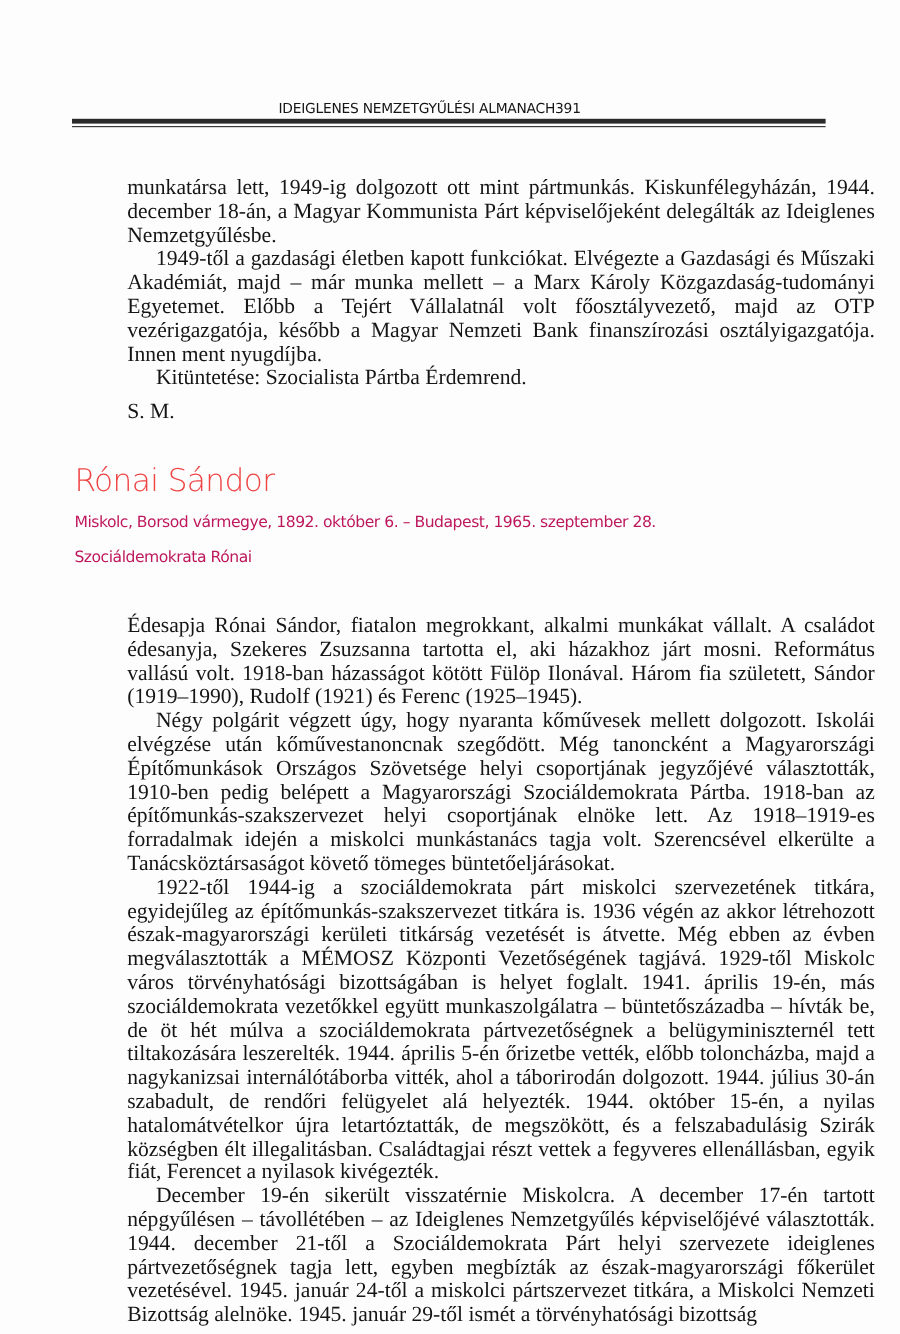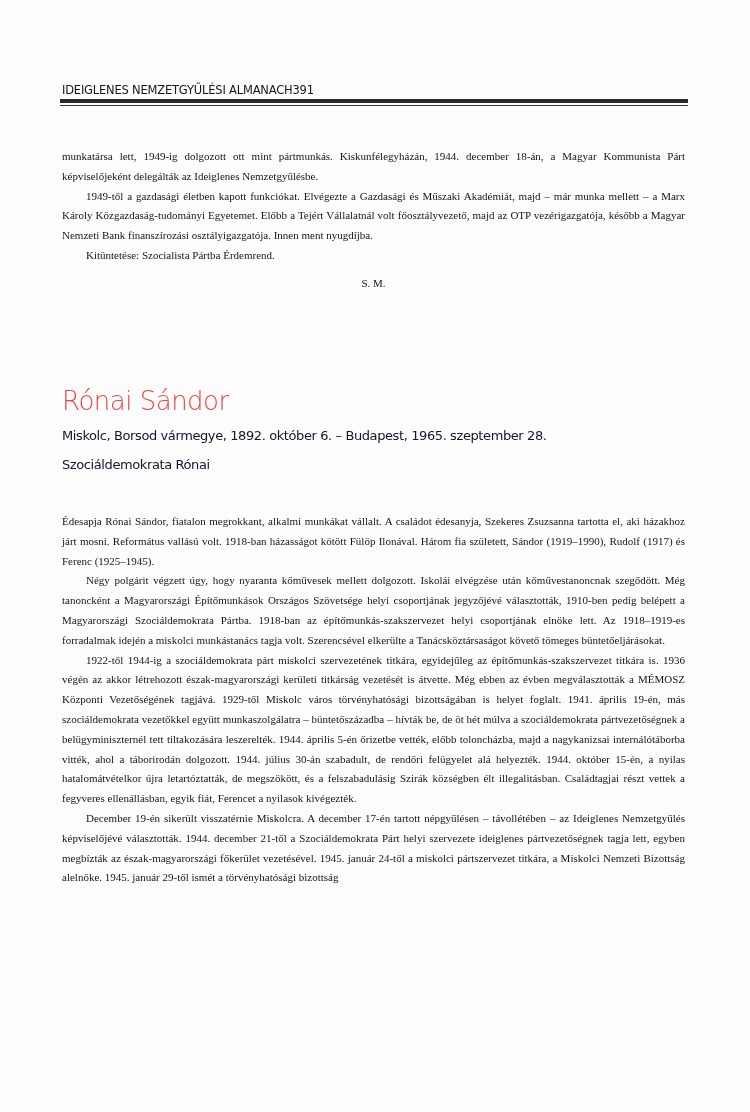--- a/index.html
+++ b/index.html
@@ -1,46 +1,47 @@
 <!DOCTYPE html>
 <html><head>
 <meta charset="utf-8">
 <style>
   html, body { margin: 0; padding: 0; }
   body {
     width: 750px; height: 1112px; background: #fdfdfd; color: #151515;
     position: relative; overflow: hidden;
   }
   .header {
-    position: absolute; left: 62px; top: 83px; width: 624px;
+    position: absolute; left: 46px; top: 83px; width: 624px;
     font-family: "DejaVu Sans", sans-serif; font-size: 11.5px; letter-spacing: -0.2px;
-    display: flex; justify-content: flex-start; align-items: flex-end;
+    display: flex; justify-content: center; align-items: flex-end;
   }
   .rule {
     position: absolute; left: 60px; width: 628px;
   }
   .rule.thick { top: 99px; height: 4px; background: #2a2a2a; }
   .rule.thin { top: 105px; height: 1px; background: #3a3a3a; }
   .serif {
-    font-family: "Liberation Serif", serif; font-size: 11px; line-height: 19.8px;
+    font-family: "Liberation Serif", serif; font-size: 18px; line-height: 19.8px;
     text-align: justify;
+    margin-left: 44px;
   }
   .block { position: absolute; left: 62px; width: 623px; }
   .block p { margin: 0; }
   .indent { text-indent: 24px; }
-  .sig { text-align: center; margin-top: 8px !important; }
+  .sig { text-align: left; margin-top: 8px !important; }
   .title {
     position: absolute; left: 62px; top: 386px;
     font-family: "DejaVu Sans", sans-serif; font-weight: 300; font-size: 26px;
     letter-spacing: -0.5px; color: #ef4444;
   }
   .subtitle {
     position: absolute; left: 62px;
     font-family: "DejaVu Sans", sans-serif; font-size: 13px; letter-spacing: -0.4px;
-    color: #0f172a;
+    color: #be185d;
   }
 </style>
 </head>
 <body>
 
 <div class="header">
   <span>IDEIGLENES NEMZETGYŰLÉSI ALMANACH</span>
   <span>391</span>
 </div>
 <div class="rule thick"></div>
@@ -51,17 +52,17 @@
   <p class="indent">1949-től a gazdasági életben kapott funkciókat. Elvégezte a Gazdasági és Műszaki Akadémiát, majd – már munka mellett – a Marx Károly Közgazdaság-tudományi Egyetemet. Előbb a Tejért Vállalatnál volt főosztályvezető, majd az OTP vezérigazgatója, később a Magyar Nemzeti Bank finanszírozási osztályigazgatója. Innen ment nyugdíjba.</p>
   <p class="indent">Kitüntetése: Szocialista Pártba Érdemrend.</p>
   <p class="sig">S. M.</p>
 </div>
 
 <div class="title">Rónai Sándor</div>
 <div class="subtitle" style="top:428px;">Miskolc, Borsod vármegye, 1892. október 6. – Budapest, 1965. szeptember 28.</div>
 <div class="subtitle" style="top:457px;">Szociáldemokrata Rónai</div>
 
 <div class="block serif" style="top:512px;">
-  <p>Édesapja Rónai Sándor, fiatalon megrokkant, alkalmi munkákat vállalt. A családot édesanyja, Szekeres Zsuzsanna tartotta el, aki házakhoz járt mosni. Református vallású volt. 1918-ban házasságot kötött Fülöp Ilonával. Három fia született, Sándor (1919–1990), Rudolf (1917) és Ferenc (1925–1945).</p>
+  <p>Édesapja Rónai Sándor, fiatalon megrokkant, alkalmi munkákat vállalt. A családot édesanyja, Szekeres Zsuzsanna tartotta el, aki házakhoz járt mosni. Református vallású volt. 1918-ban házasságot kötött Fülöp Ilonával. Három fia született, Sándor (1919–1990), Rudolf (1921) és Ferenc (1925–1945).</p>
   <p class="indent">Négy polgárit végzett úgy, hogy nyaranta kőművesek mellett dolgozott. Iskolái elvégzése után kőművestanoncnak szegődött. Még tanoncként a Magyarországi Építőmunkások Országos Szövetsége helyi csoportjának jegyzőjévé választották, 1910-ben pedig belépett a Magyarországi Szociáldemokrata Pártba. 1918-ban az építőmunkás-szakszervezet helyi csoportjának elnöke lett. Az 1918–1919-es forradalmak idején a miskolci munkástanács tagja volt. Szerencsével elkerülte a Tanácsköztársaságot követő tömeges büntetőeljárásokat.</p>
   <p class="indent">1922-től 1944-ig a szociáldemokrata párt miskolci szervezetének titkára, egyidejűleg az építőmunkás-szakszervezet titkára is. 1936 végén az akkor létrehozott észak-magyarországi kerületi titkárság vezetését is átvette. Még ebben az évben megválasztották a MÉMOSZ Központi Vezetőségének tagjává. 1929-től Miskolc város törvényhatósági bizottságában is helyet foglalt. 1941. április 19-én, más szociáldemokrata vezetőkkel együtt munkaszolgálatra – büntetőszázadba – hívták be, de öt hét múlva a szociáldemokrata pártvezetőségnek a belügyminiszternél tett tiltakozására leszerelték. 1944. április 5-én őrizetbe vették, előbb toloncházba, majd a nagykanizsai internálótáborba vitték, ahol a táborirodán dolgozott. 1944. július 30-án szabadult, de rendőri felügyelet alá helyezték. 1944. október 15-én, a nyilas hatalomátvételkor újra letartóztatták, de megszökött, és a felszabadulásig Szirák községben élt illegalitásban. Családtagjai részt vettek a fegyveres ellenállásban, egyik fiát, Ferencet a nyilasok kivégezték.</p>
   <p class="indent">December 19-én sikerült visszatérnie Miskolcra. A december 17-én tartott népgyűlésen – távollétében – az Ideiglenes Nemzetgyűlés képviselőjévé választották. 1944. december 21-től a Szociáldemokrata Párt helyi szervezete ideiglenes pártvezetőségnek tagja lett, egyben megbízták az észak-magyarországi főkerület vezetésével. 1945. január 24-től a miskolci pártszervezet titkára, a Miskolci Nemzeti Bizottság alelnöke. 1945. január 29-től ismét a törvényhatósági bizottság</p>
 </div>
 
 </body></html>

